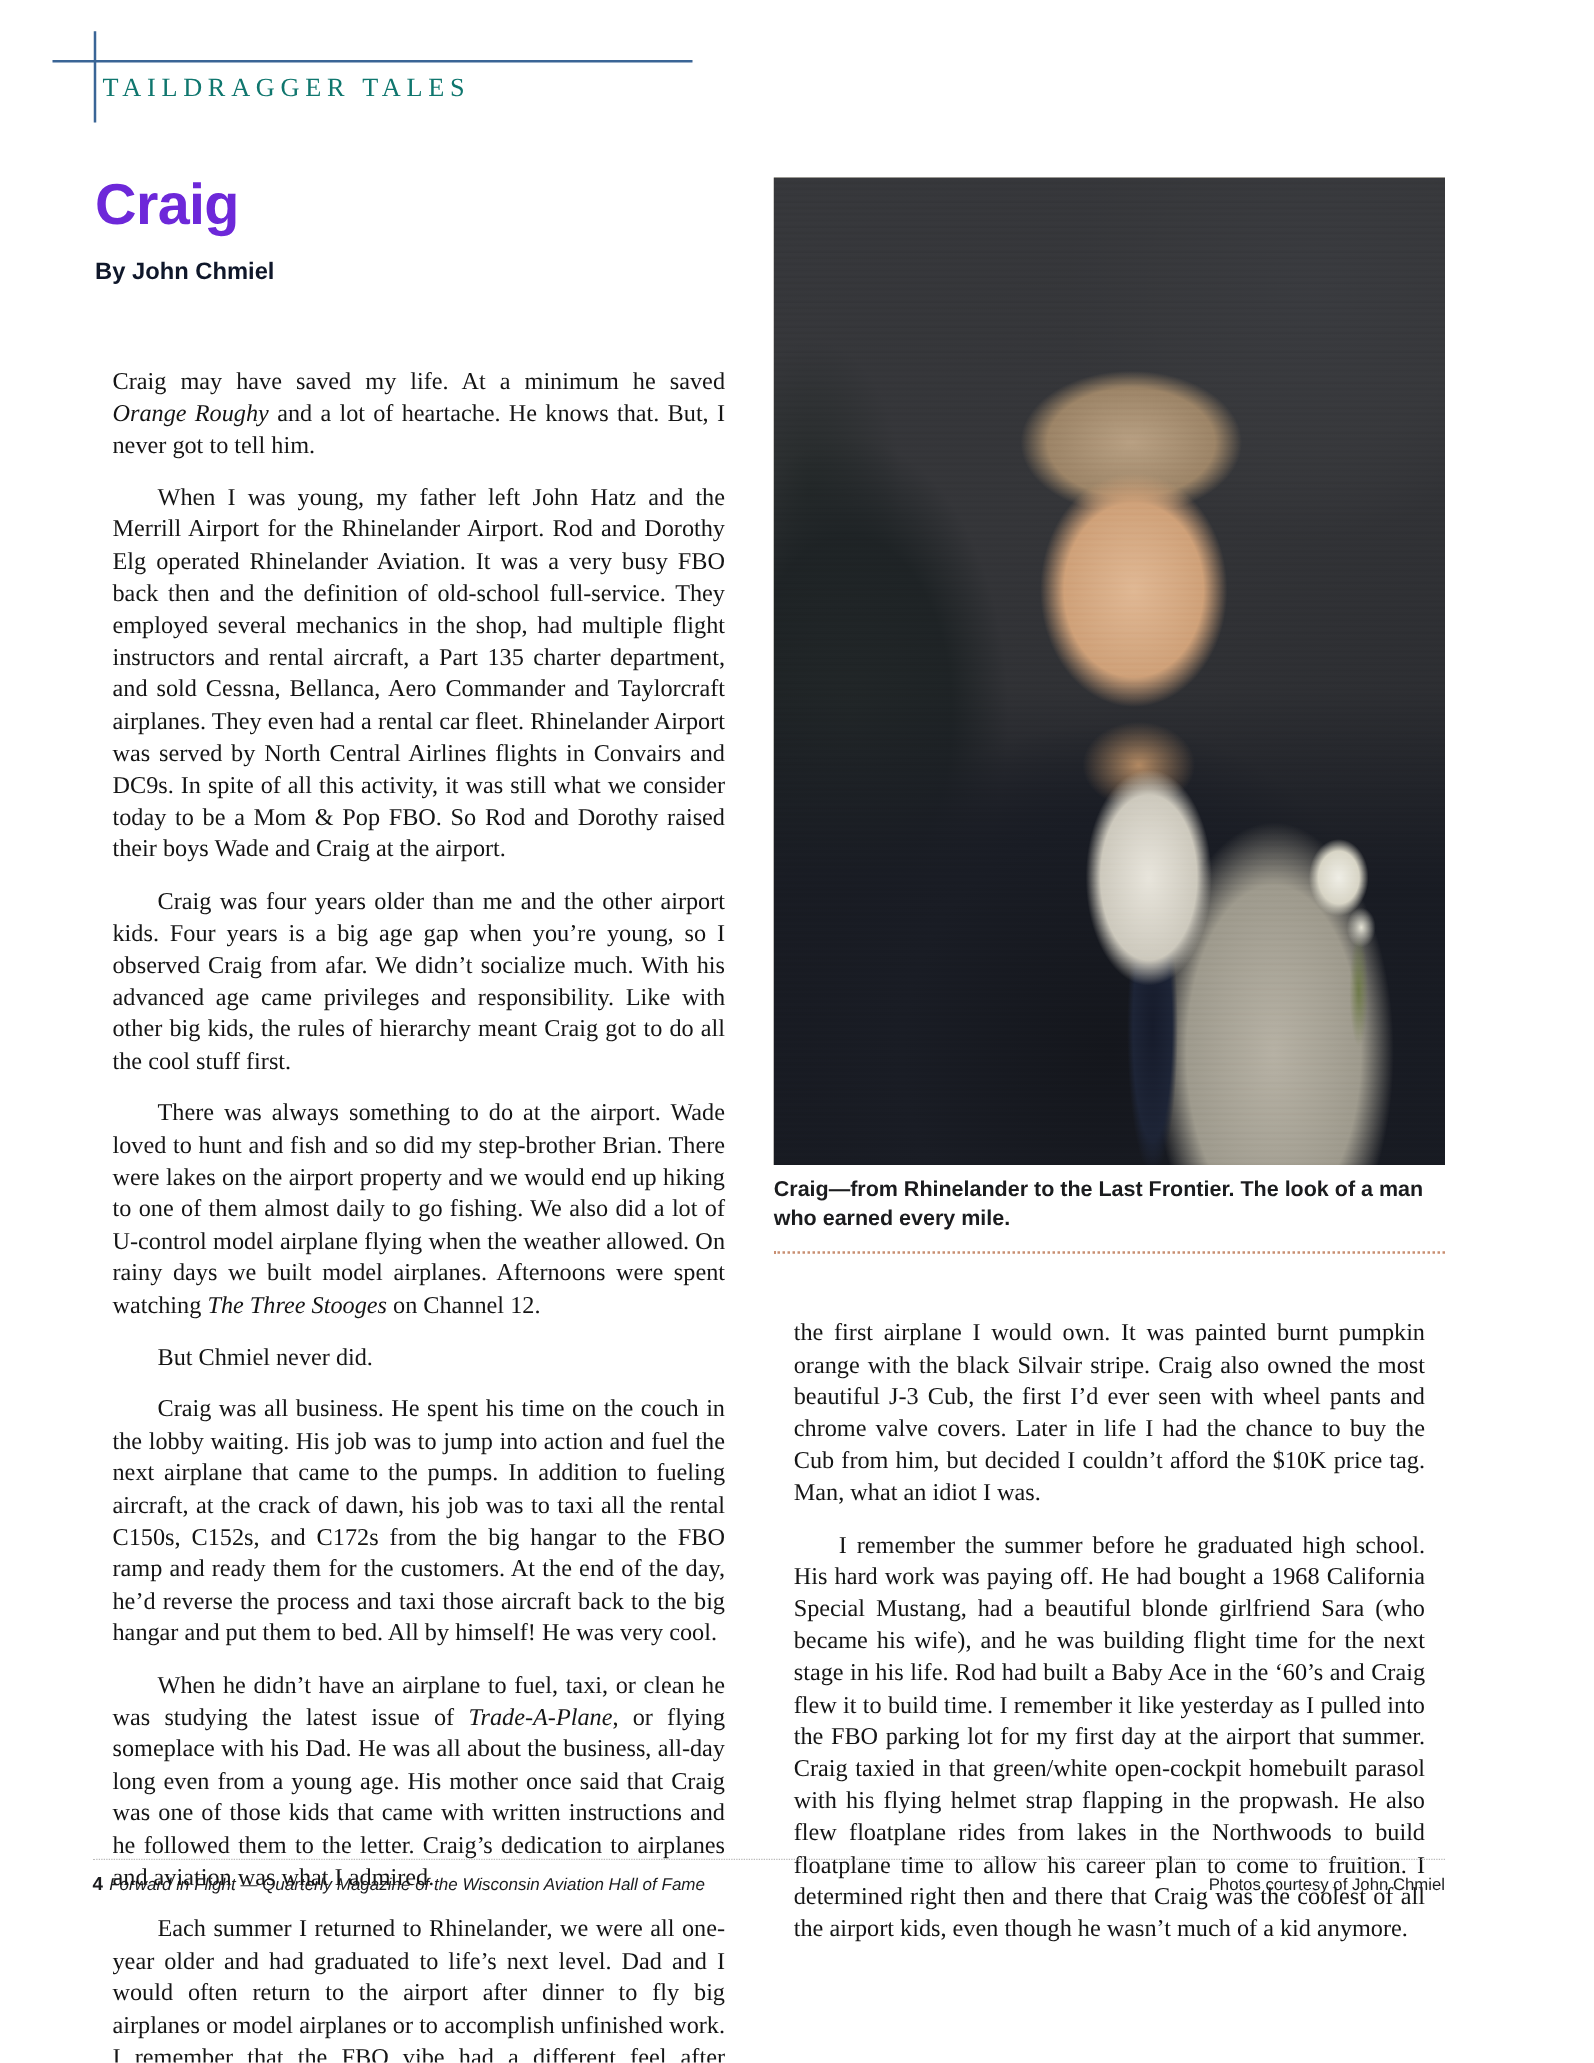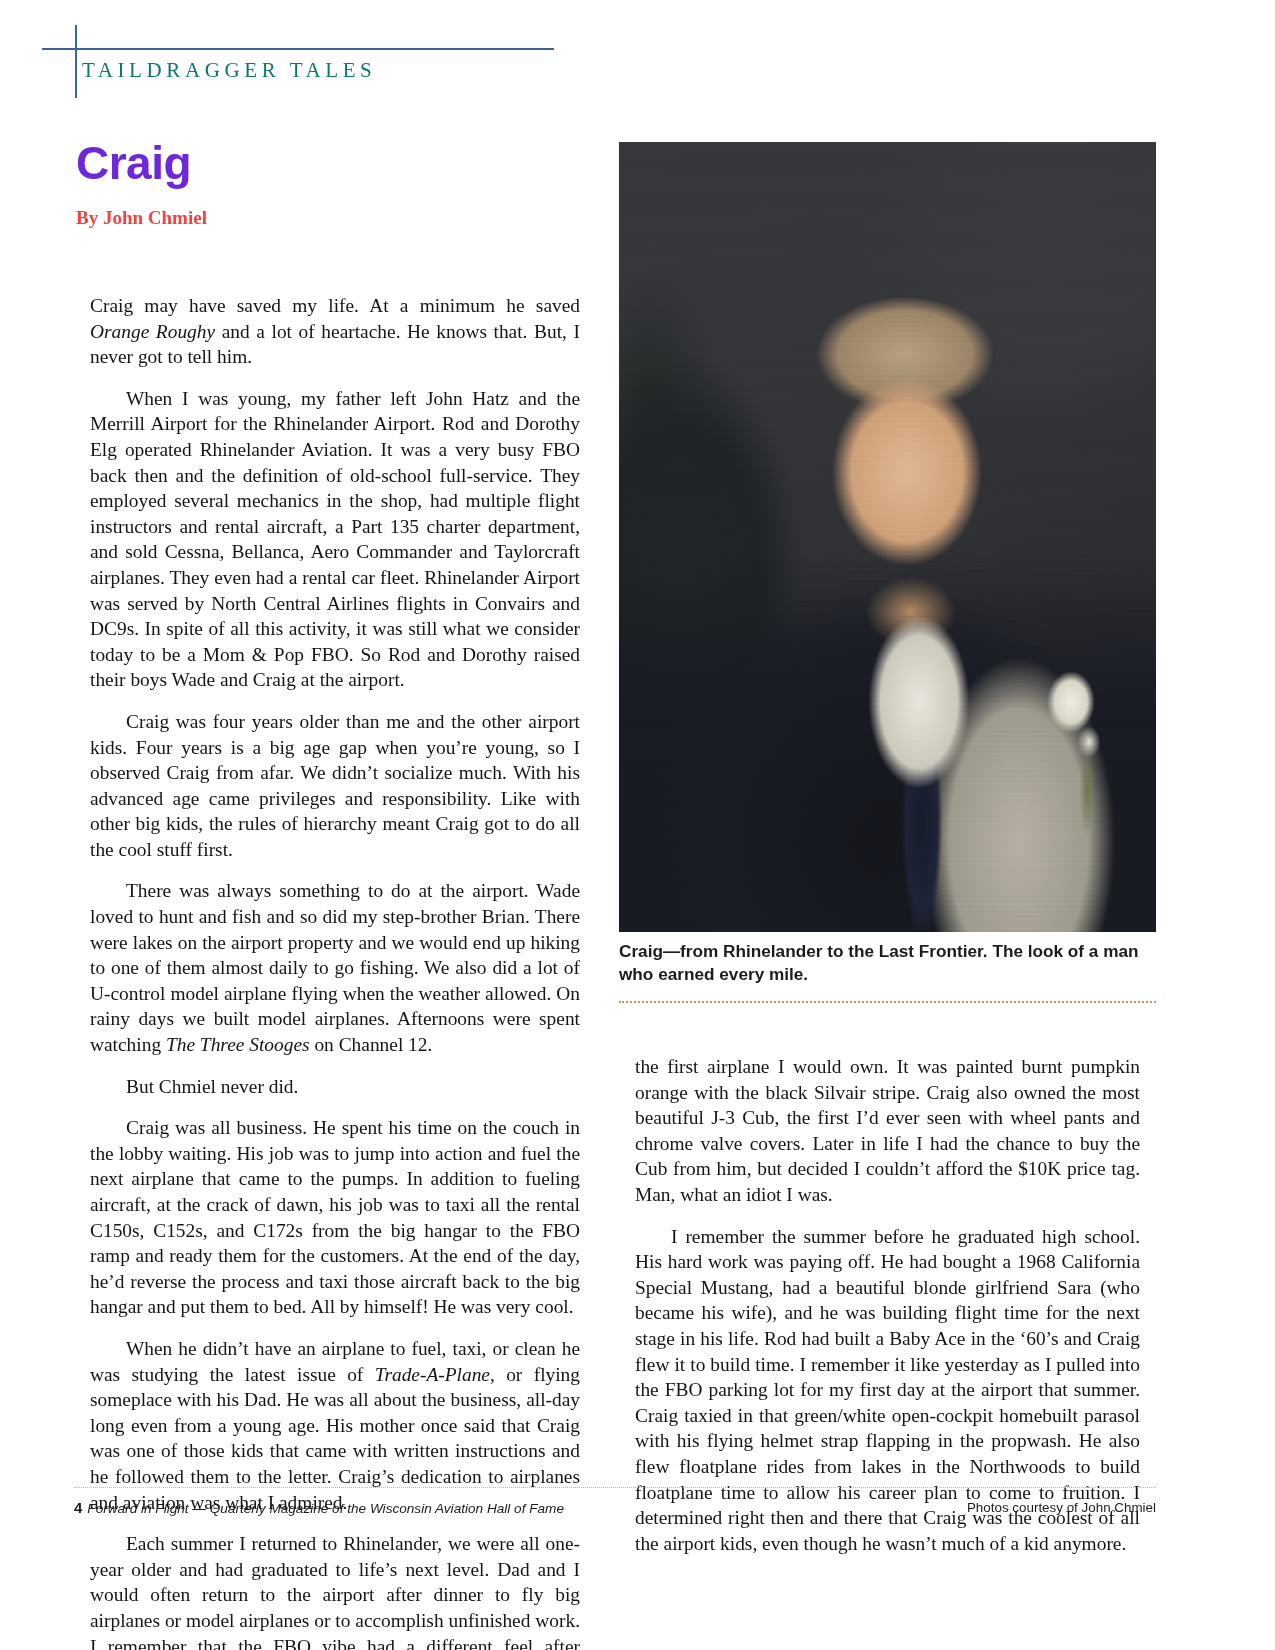--- a/index.html
+++ b/index.html
@@ -66,24 +66,24 @@
   .headline-title {
     font-family: "Liberation Sans", "DejaVu Sans", sans-serif;
     font-size: 46px;
     font-weight: bold;
     letter-spacing: -0.5px;
     color: #6d28d9;
     line-height: 1;
     margin: 0;
   }
   .headline-byline {
-    font-family: Liberation Serif, serif;
+    font-family: Liberation Sans, sans-serif;
     font-size: 19px;
     font-weight: bold;
-    color: #ef4444;
+    color: #0f172a;
     margin: 22px 0 0 0;
     line-height: 1;
   }
 
   
   .col-left {
     position: absolute;
     left: 74px;
     top: 277px;
     width: 522px;

